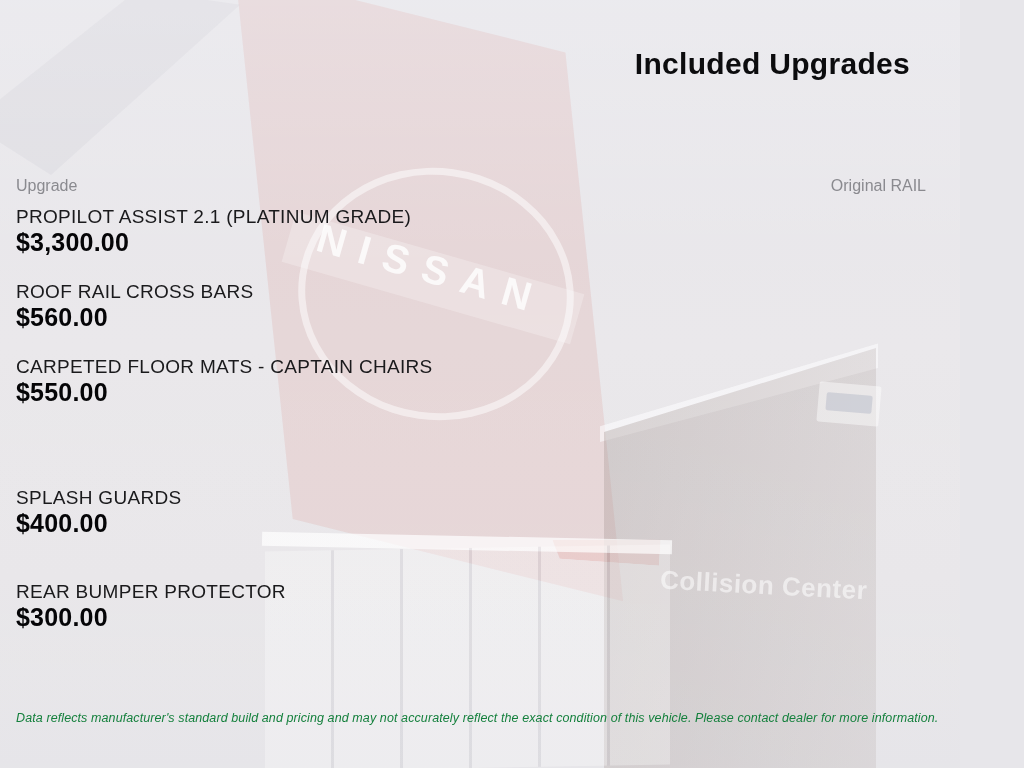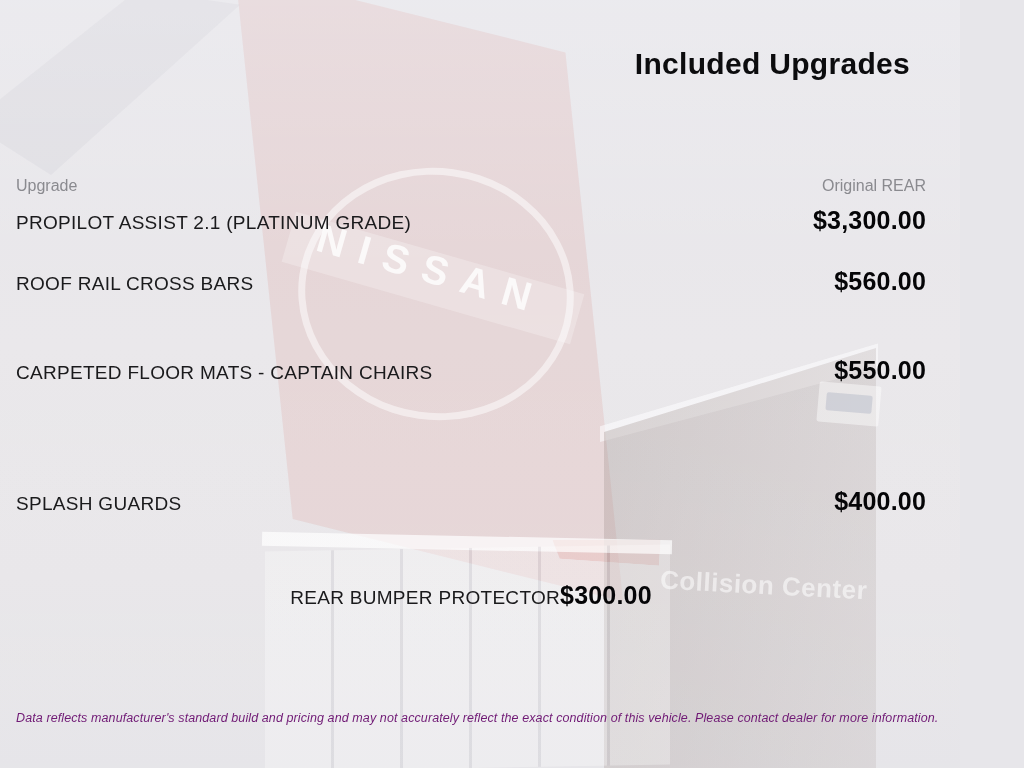--- a/index.html
+++ b/index.html
@@ -88,29 +88,29 @@
     font-size:30px; font-weight:700; color:#0c0c0e; letter-spacing:0.3px;
     white-space:nowrap;
   }
   .thead {
     position:absolute; left:16px; right:34px; top:160px;
     display:flex; justify-content:space-between; align-items:baseline;
     font-size:16px; color:#8a8a8f;margin-top:17px;
   }
   .row {
     position:absolute; left:16px; right:34px;
-    display:flex; justify-content:space-between; align-items:baseline;
+    display:flex; justify-content:space-between; align-items:baseline;flex-direction:column;
   }
   .row .name  { font-size:19px; color:#1a1a1c; letter-spacing:0.3px; }
   .row .price { font-size:25px; font-weight:700; color:#050507; letter-spacing:0.2px; }
-  .r0 { top:206px; } .r1 { top:267px;text-align:center; } .r2 { top:356px; }
+  .r0 { top:206px; } .r1 { top:281px;text-align:center; } .r2 { top:356px; }
   .r3 { top:431px; } .r4 { top:487px; } .r5 { top:581px;justify-content:center; } .r6 { top:656px; }
   .disclaimer {
     position:absolute; left:16px; top:711px; right:20px;
-    font-size:12.5px; font-style:italic; color:#701a75; letter-spacing:0.1px;
+    font-size:12.5px; font-style:italic; color:#15803d; letter-spacing:0.1px;
     white-space:nowrap;
   }
 </style>
 </head>
 <body>
 
 <div class="stage">
 
   <div class="photo">
     <div class="photo-base"></div>
@@ -126,21 +126,21 @@
     <div class="collision-word">Collision Center</div>
     <div class="fascia"></div>
     <div class="showroom"></div>
     <div class="veil"></div>
   </div>
 
   <div class="page-title">Included Upgrades</div>
 
   <div class="thead">
     <span>Upgrade</span>
-    <span>Original REAR</span>
+    <span>Original RAIL</span>
   </div>
 
   <div class="row r0">
     <span class="name">PROPILOT ASSIST 2.1 (PLATINUM GRADE)</span>
     <span class="price">$3,300.00</span>
   </div>
   <div class="row r1">
     <span class="name">ROOF RAIL CROSS BARS</span>
     <span class="price">$560.00</span>
   </div>

